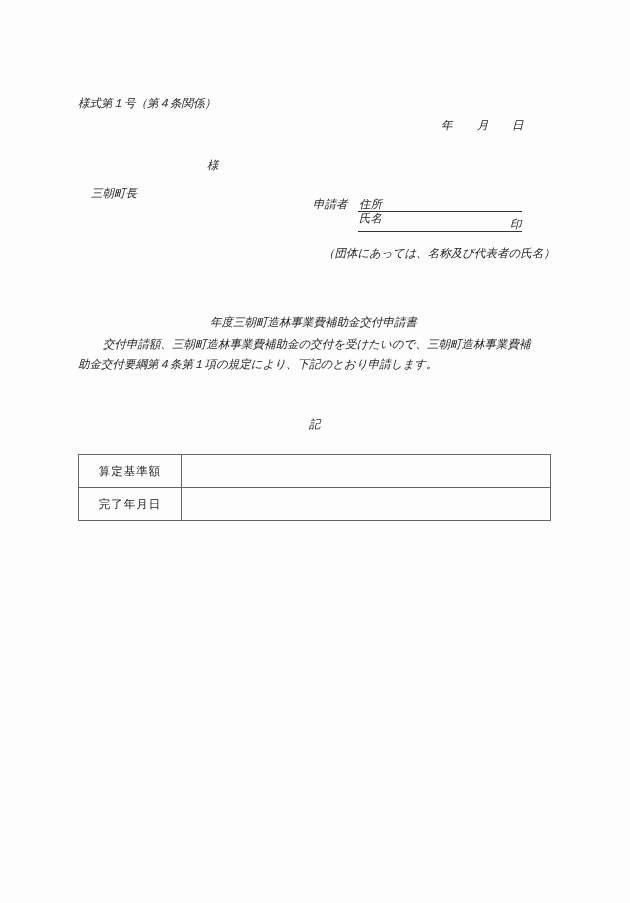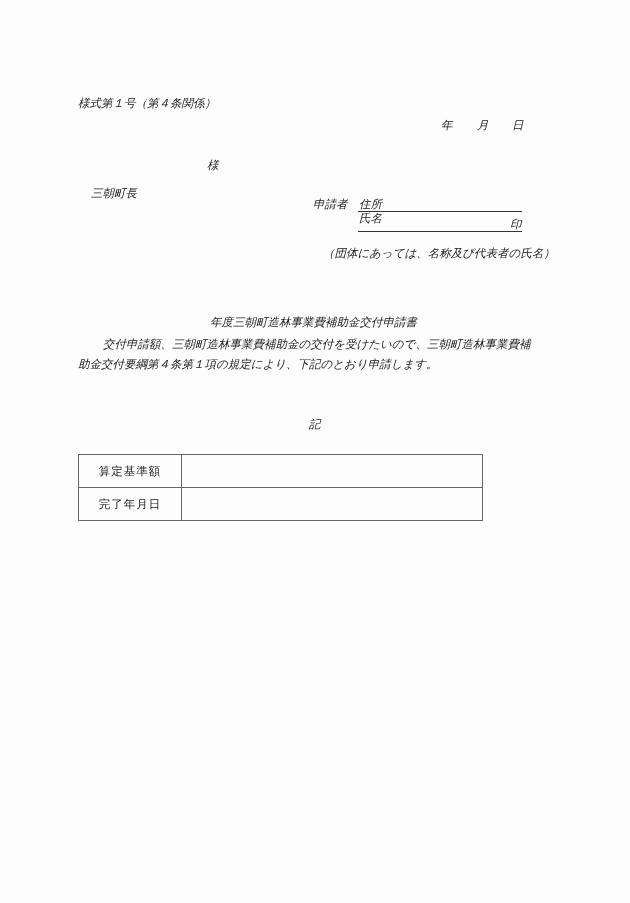--- a/index.html
+++ b/index.html
@@ -3,21 +3,21 @@
 <meta charset="utf-8">
 <style>
   html, body { margin:0; padding:0; }
   body {
     width:630px; height:903px; background:#fdfdfd; position:relative; overflow:hidden;
     font-family: "DejaVu Serif", "Liberation Serif", serif; color:#222; font-size:11.5px;
   }
   .abs { position:absolute; white-space:nowrap;font-style:italic; }
   .ul { position:absolute; border-bottom:1px solid #333; height:0; }
   table.form {
-    position:absolute; left:78px; top:454px; width:405px; border-collapse:collapse;
+    position:absolute; left:78px; top:454px; width:473px; border-collapse:collapse;
   }
   table.form td { border:1px solid #666; height:32px; padding:0; font-size:11.5px; }
   table.form td.lbl { width:102px; text-align:center; letter-spacing:1px; }
 </style>
 </head>
 <body>
 
 <div class="abs" style="left:78px; top:96px;">様式第１号（第４条関係）</div>
 
 <div class="abs" style="left:441px; top:118px;">年</div>

